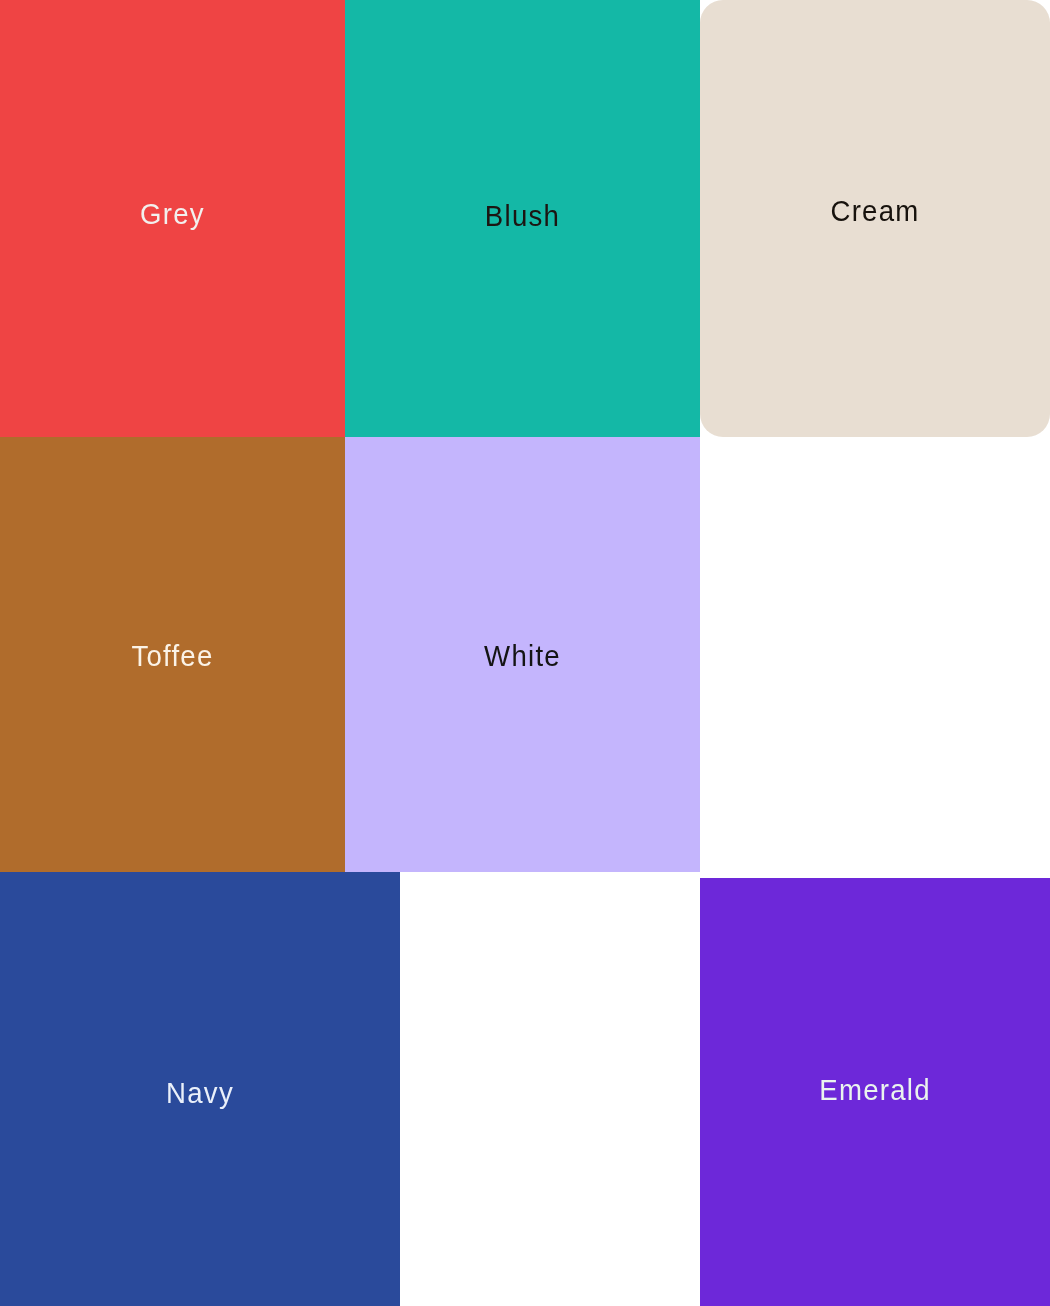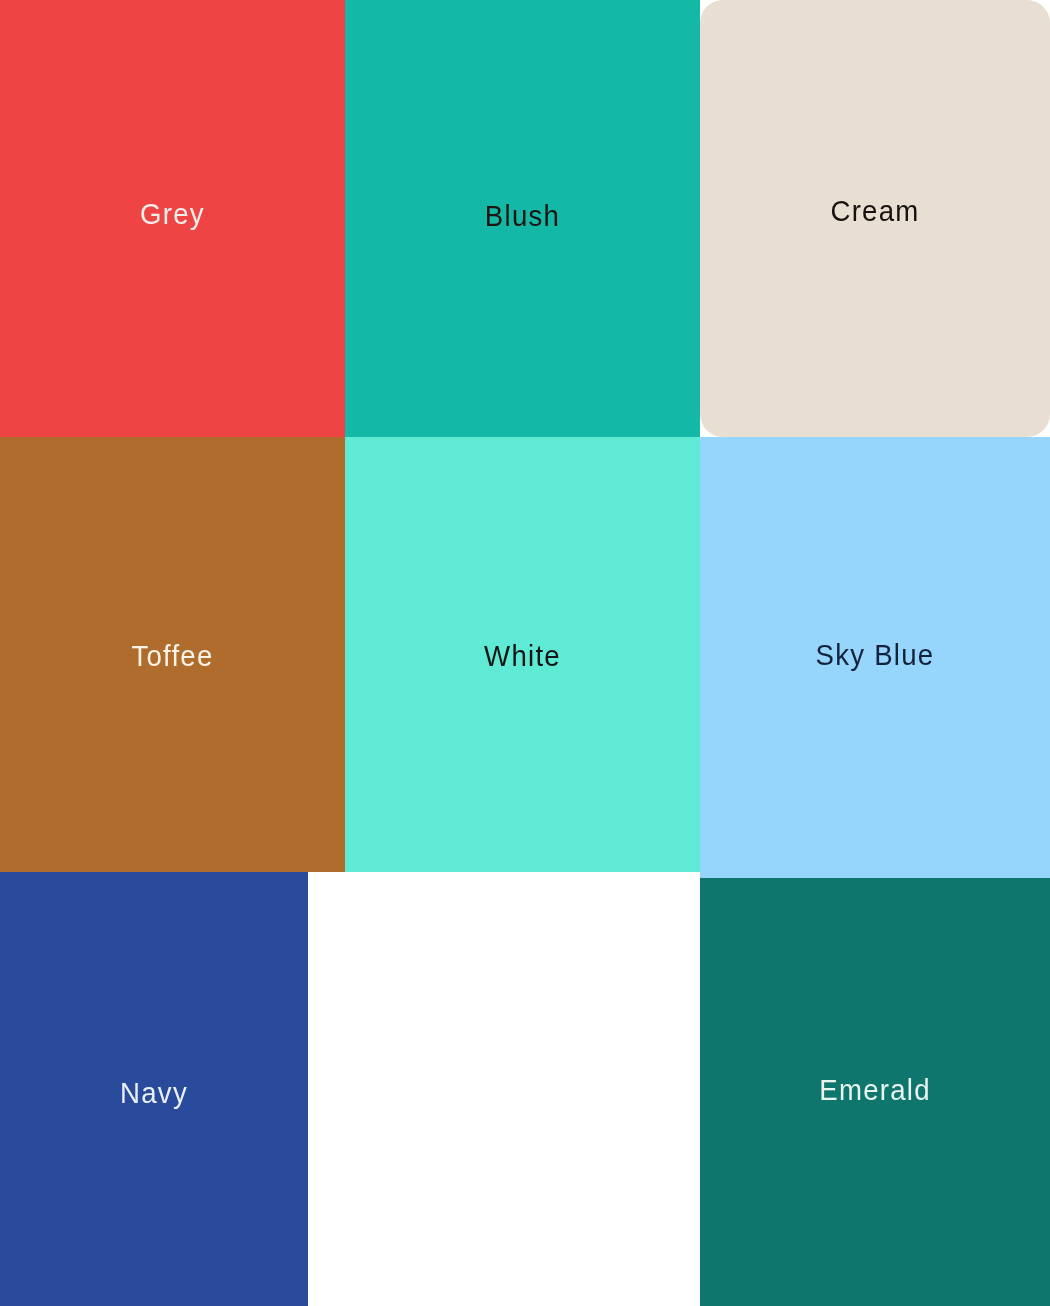--- a/index.html
+++ b/index.html
@@ -43,21 +43,21 @@
   #cell-grey   { left: 0px;   top: 0px;    width: 345px; height: 437px; }
   #cell-blush  { left: 345px; top: 0px;    width: 355px; height: 437px; }
   #cell-cream  { left: 700px; top: 0px;    width: 350px; height: 437px; }
 
   
   #cell-toffee { left: 0px;   top: 437px;  width: 345px; height: 435px; padding-left: 41px; }
   #cell-white  { left: 345px; top: 437px;  width: 355px; height: 435px; }
   #cell-skyblue{ left: 700px; top: 437px;  width: 350px; height: 441px; }
 
   
-  #cell-navy   { left: 0px;   top: 872px;  width: 308px; height: 434px; }
+  #cell-navy   { left: 0px;   top: 872px;  width: 400px; height: 434px; }
   #cell-crimson{ left: 345px; top: 872px;  width: 355px; height: 434px; }
   #cell-emerald{ left: 700px; top: 878px;  width: 350px; height: 428px; }
 </style>
 </head>
 <body style="background: rgb(255, 255, 255);">
 
 <div id="palette-grid">
 
   <div class="swatch" id="cell-grey" style="background: #ef4444;">
     <div class="swatch-label" style="color: rgb(242, 240, 238); font-size: 30px; top: 45%;">Grey</div>
@@ -68,30 +68,27 @@
   </div>
 
   <div class="swatch" id="cell-cream" style="background: rgb(232, 222, 210); border-radius: 23px;">
     <div class="swatch-label" style="color: rgb(23, 18, 13); font-size: 30px; top: 44.5%;">Cream</div>
   </div>
 
   <div class="swatch" id="cell-toffee" style="background: rgb(176, 108, 44);">
     <div class="swatch-label" style="color: rgb(251, 243, 231); font-size: 30px; top: 46.5%;">Toffee</div>
   </div>
 
-  <div class="swatch" id="cell-white" style="background: #5eead4; text-decoration: underline;">
+  <div class="swatch" id="cell-white" style="background: #c4b5fd; text-decoration: underline;">
     <div class="swatch-label" style="color: rgb(20, 20, 20); font-size: 30px; top: 46.5%;">White</div>
   </div>
 
-  <div class="swatch" id="cell-skyblue" style="background: rgb(150, 214, 253);">
-    <div class="swatch-label" style="color: rgb(20, 33, 58); font-size: 30px; top: 45.5%;">Sky Blue</div>
-  </div>
 
   <div class="swatch" id="cell-navy" style="background: rgb(42, 74, 155);">
     <div class="swatch-label" style="color: rgb(234, 240, 250); font-size: 30px; top: 47%;">Navy</div>
   </div>
 
 
-  <div class="swatch" id="cell-emerald" style="background: #0f766e;">
+  <div class="swatch" id="cell-emerald" style="background: #6d28d9;">
     <div class="swatch-label" style="color: rgb(234, 244, 238); font-size: 30px; top: 45.5%;">Emerald</div>
   </div>
 
 </div>
 
 </body></html>

